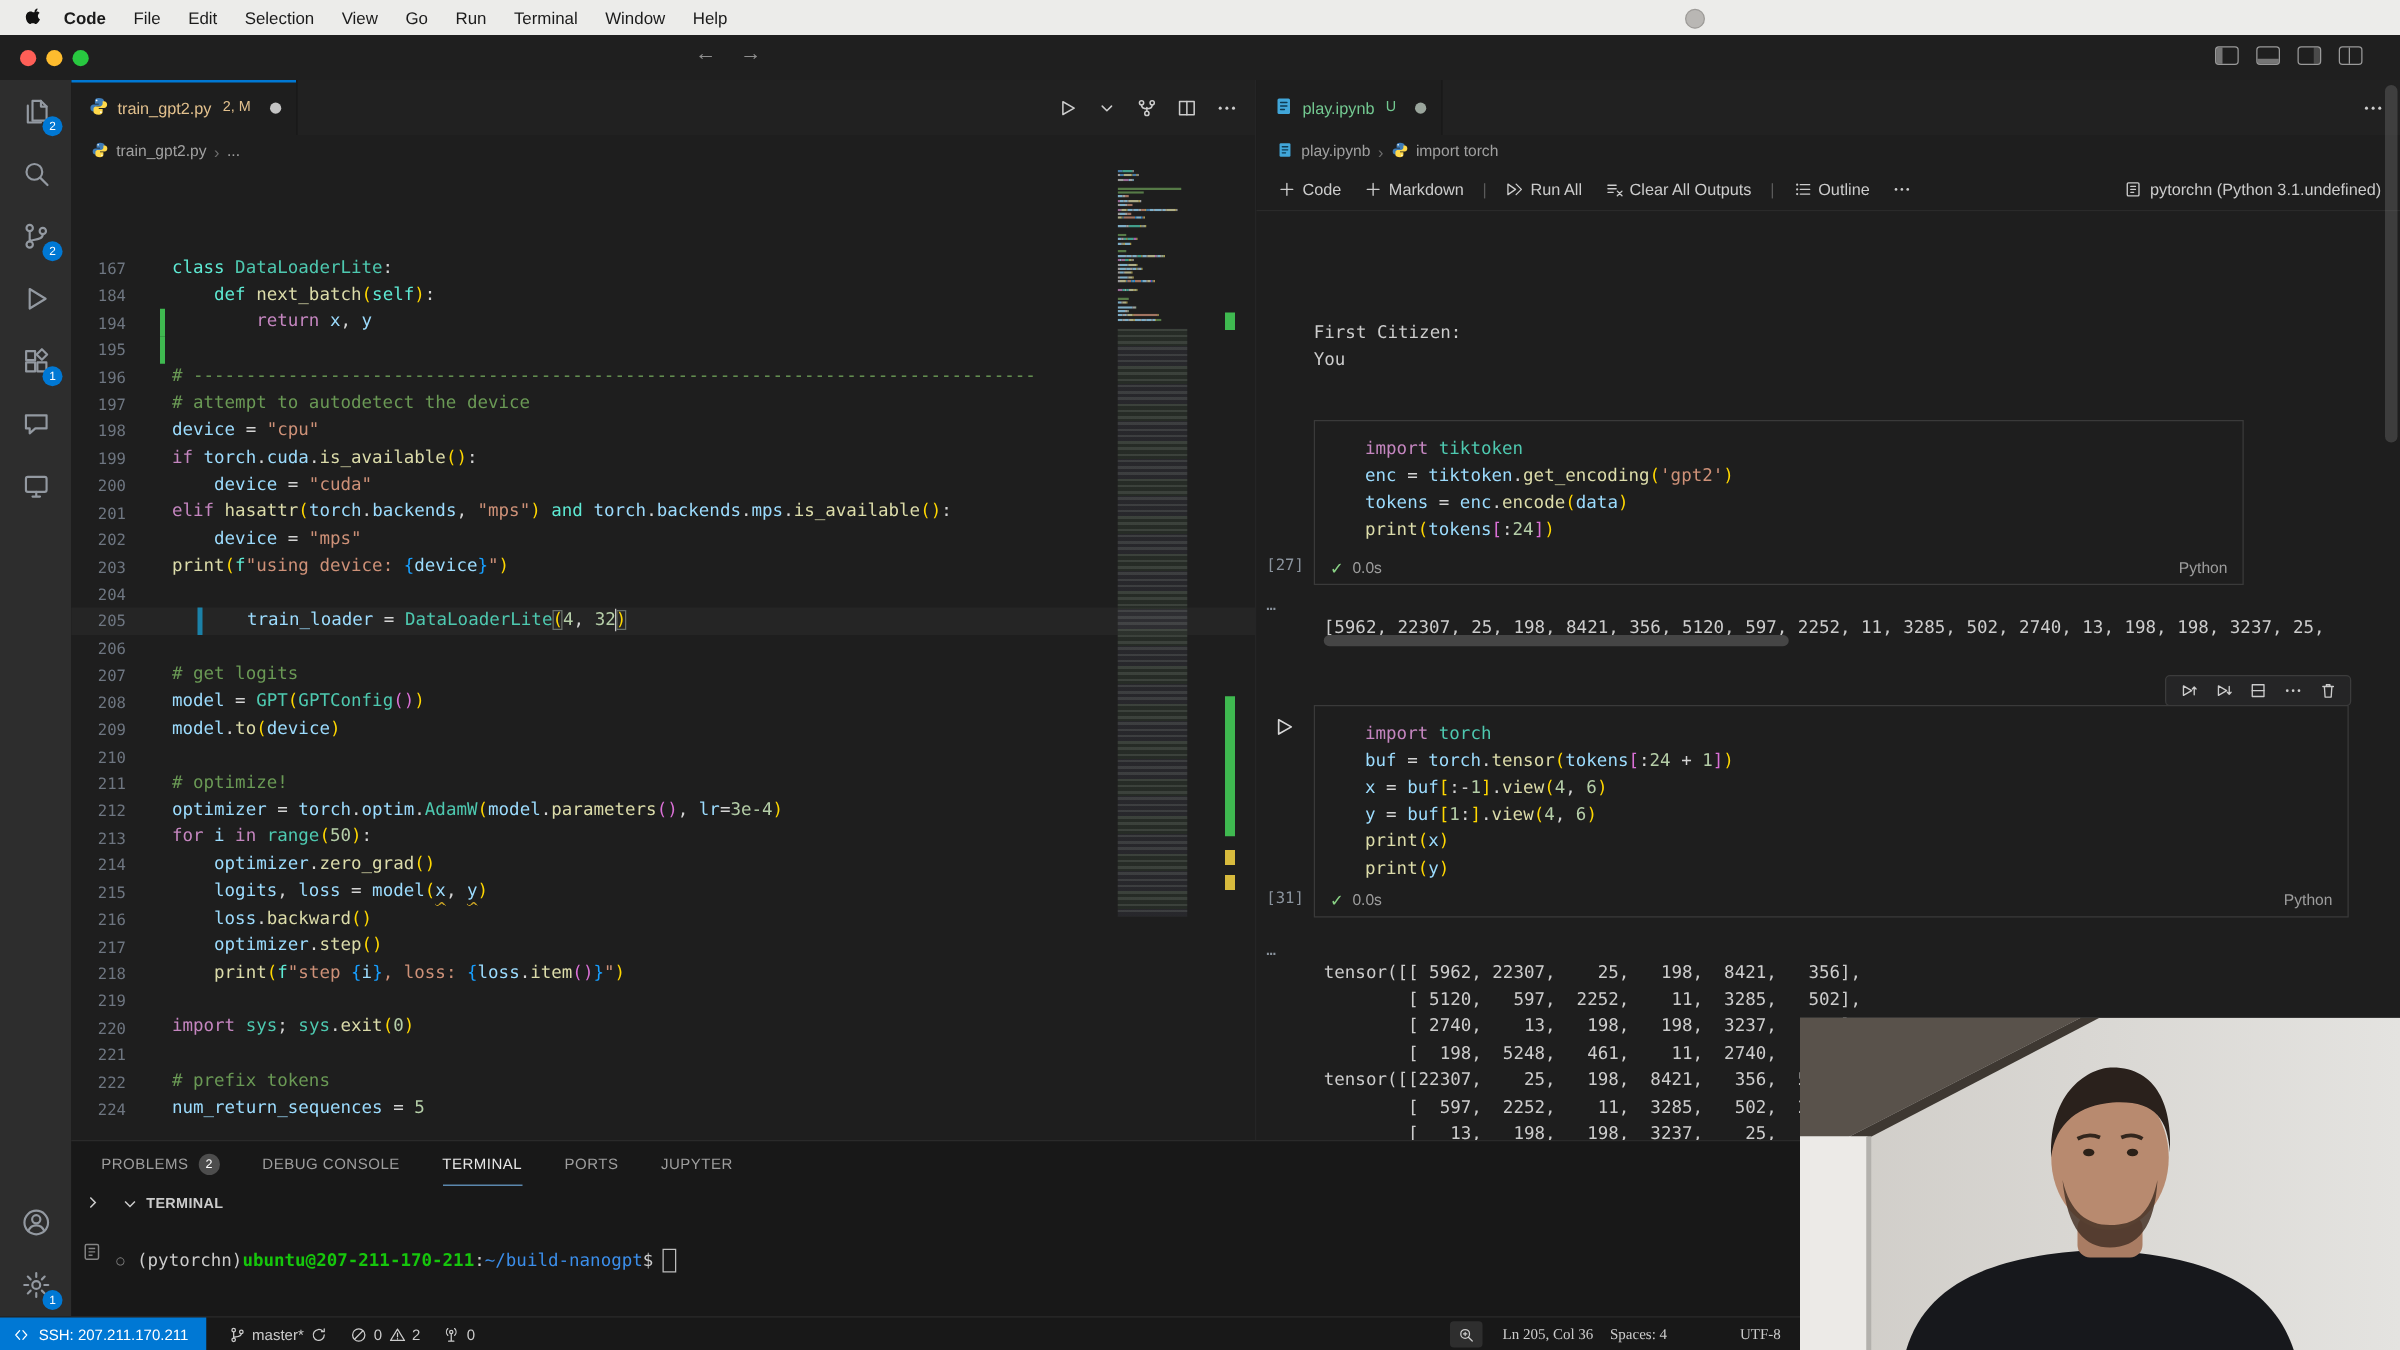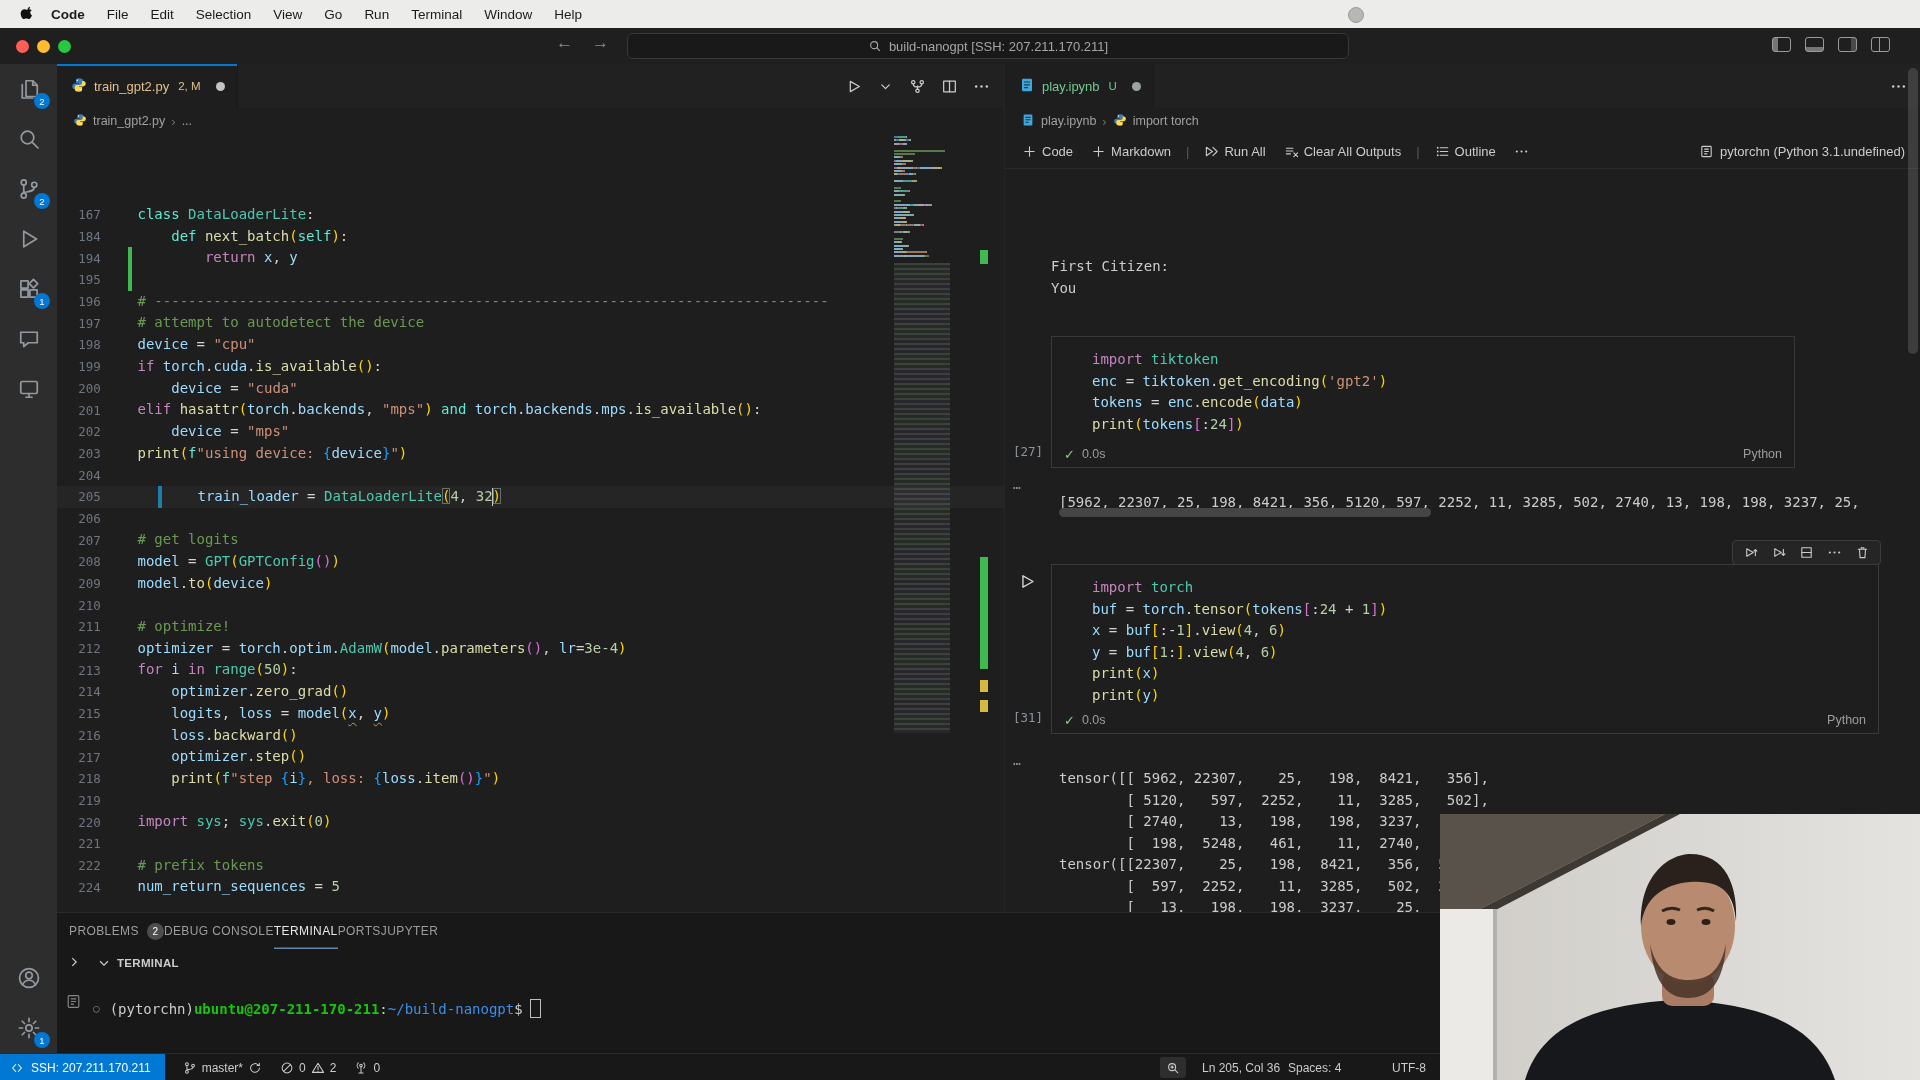--- a/index.html
+++ b/index.html
@@ -88,21 +88,21 @@
   .outgutter{position:absolute;color:#8b949e;font-size:13px;letter-spacing:1px;}
   .runglyph{position:absolute;color:#d7d7d7;}
   .runglyph svg{width:19px;height:19px;}
   .hscroll{position:absolute;height:9px;border-radius:5px;background:#454545;}
   .celltools{position:absolute;display:flex;align-items:center;gap:13px;background:#252526;border:1px solid #3c3c3c;
     border-radius:4px;padding:4px 10px;color:#cccccc;}
   .celltools svg{width:15px;height:15px;}
   .vscroll{position:absolute;right:3px;width:10px;background:rgba(121,121,121,.35);border-radius:5px;}
   
   .panel{position:absolute;left:57px;top:912px;width:1863px;height:141px;background:#181818;border-top:1px solid #2a2a2a;}
-  .ptabs{display:flex;align-items:center;height:36px;padding-left:12px;font-size:12px;letter-spacing:.4px;color:#9d9d9d;}
+  .ptabs{display:flex;align-items:center;height:36px;padding-left:24px;gap:34px;font-size:12px;letter-spacing:.4px;color:#9d9d9d;}
   .ptab{display:flex;align-items:center;gap:8px;height:100%;}
   .ptab.active{color:#e7e7e7;box-shadow:inset 0 -1.5px 0 #5b87ad;}
   .pbadge{min-width:17px;height:17px;border-radius:10px;background:#4d4d4d;color:#fff;font-size:10px;
     display:flex;align-items:center;justify-content:center;}
   .psection{height:28px;display:flex;align-items:center;color:#cccccc;font-size:11.5px;font-weight:700;letter-spacing:.3px;}
   .psection svg{width:14px;height:14px;}
   .termline{position:absolute;left:36px;top:86px;display:flex;align-items:center;
     font:14px "DejaVu Sans Mono",monospace;color:#cccccc;}
   .termdeco{color:#7d7d7d;margin-right:10px;font-size:11px;}
   .t-user{color:#16c60c;font-weight:700;}
@@ -111,21 +111,21 @@
   .panelgutter{position:absolute;left:8px;top:80px;color:#858585;}
   .panelgutter svg{width:17px;height:17px;}
   .pchev{position:absolute;left:10px;top:42px;color:#cccccc;}
   .pchev svg{width:14px;height:14px;}
   
   .statusbar{position:absolute;left:0;top:1053px;width:1920px;height:27px;background:#181818;border-top:1px solid #2a2a2a;
     color:#cccccc;font-size:12px;display:flex;align-items:center;}
   .sbremote{height:100%;background:#0078d4;color:#fff;display:flex;align-items:center;gap:7px;padding:0 14px 0 10px;}
   .sbitem{display:flex;align-items:center;gap:5px;margin-left:18px;}
   .sbitem svg,.sbremote svg{width:14px;height:14px;}
-  .sbright{position:absolute;display:flex;align-items:flex-end;gap:0;}
+  .sbright{position:absolute;display:flex;align-items:flex-end;gap:0;font-family:Liberation Serif, serif;}
   .sbzoom{display:flex;align-items:center;justify-content:center;width:26px;height:21px;background:#2e2e2e;border-radius:3px;}
   
   .webcam{position:absolute;left:1440px;top:814px;width:480px;height:266px;z-index:60;overflow:hidden;}
 </style>
 </head>
 <body>
 
 <div class="screen">
 
   <div class="menubar" id="menubar">
@@ -145,27 +145,20 @@
       <span class="mitem">Window</span>
       <span class="mitem">Help</span>
     </div>
 
   <div class="titlebar">
     <span class="tl r"></span>
     <span class="tl y"></span>
     <span class="tl g"></span>
     <span class="navarrow" style="left:556px;">←</span>
     <span class="navarrow" style="left:592px;">→</span>
-    <div class="searchbox">
-      <svg width="14" height="14" viewBox="0 0 16 16" fill="none" stroke="#a5a5a5" stroke-width="1.3">
-          <circle cx="7" cy="7" r="4"></circle>
-          <path d="M10 10l3.5 3.5"></path>
-        </svg>
-      <span>build-nanogpt [SSH: 207.211.170.211]</span>
-    </div>
     <div class="layouticons">
       <span class="lic l"></span>
       <span class="lic b"></span>
       <span class="lic rr"></span>
       <span class="lic grid"></span>
     </div>
   </div>
   <span class="mb-status" style="position:absolute;left:1348px;top:7px;width:14px;height:14px;border-radius:50%;background:#b9b7b4;border:1px solid #9d9b98;z-index:5;"></span>
 
   <div class="activitybar">

